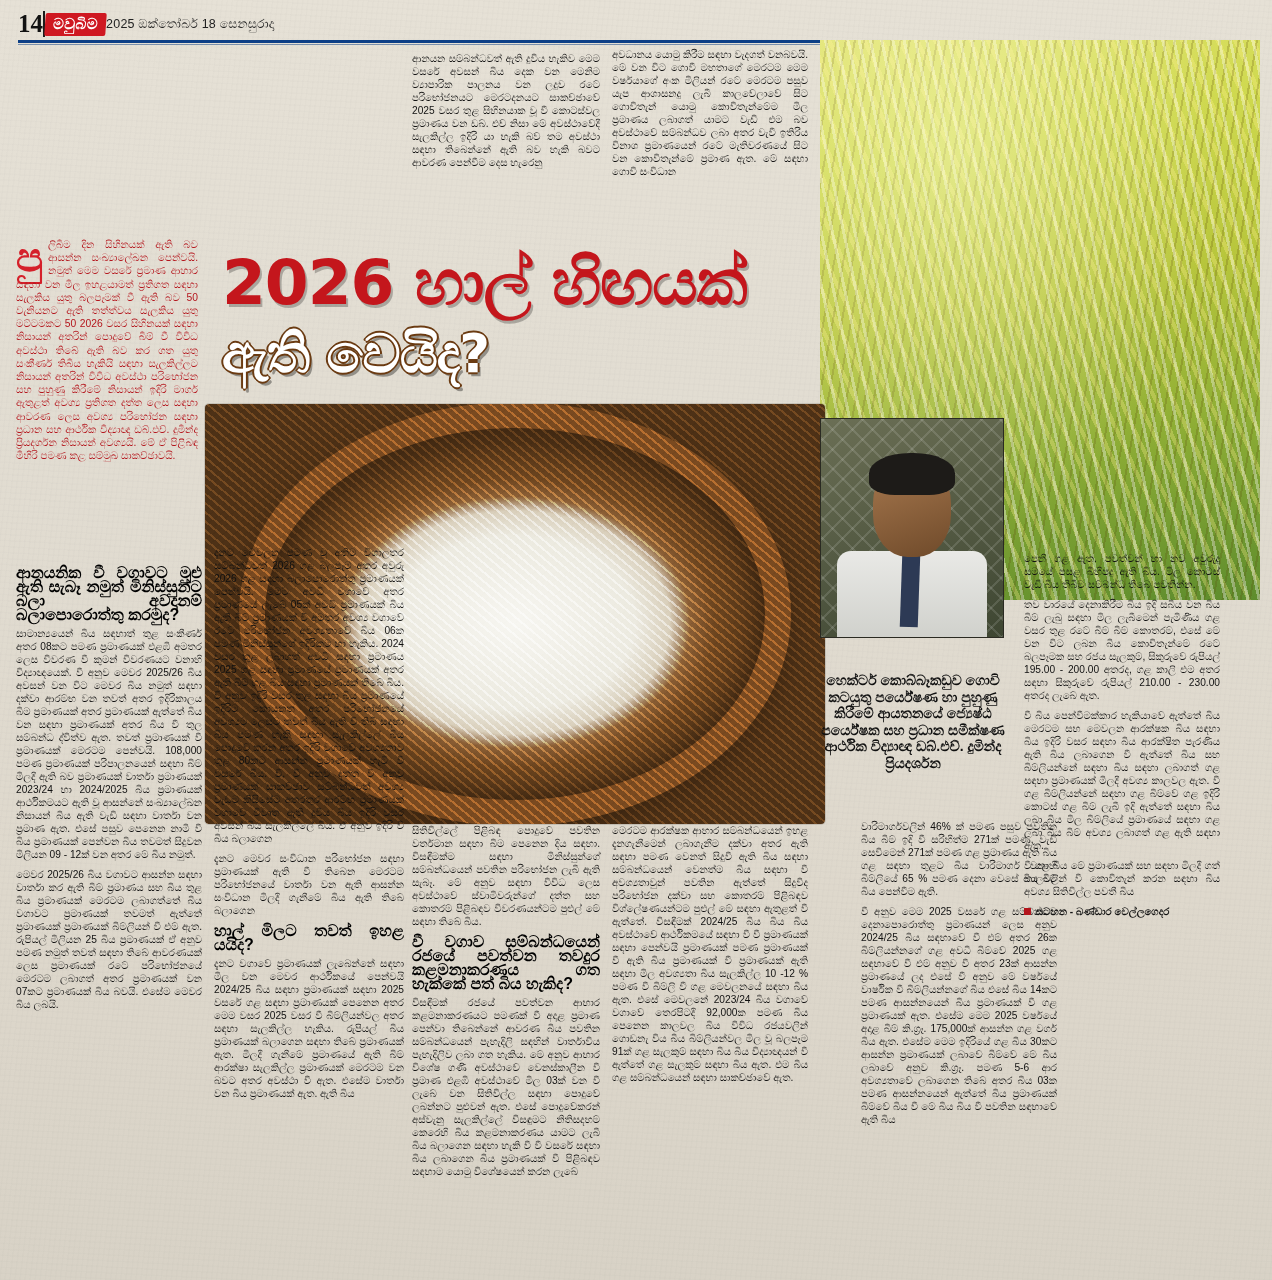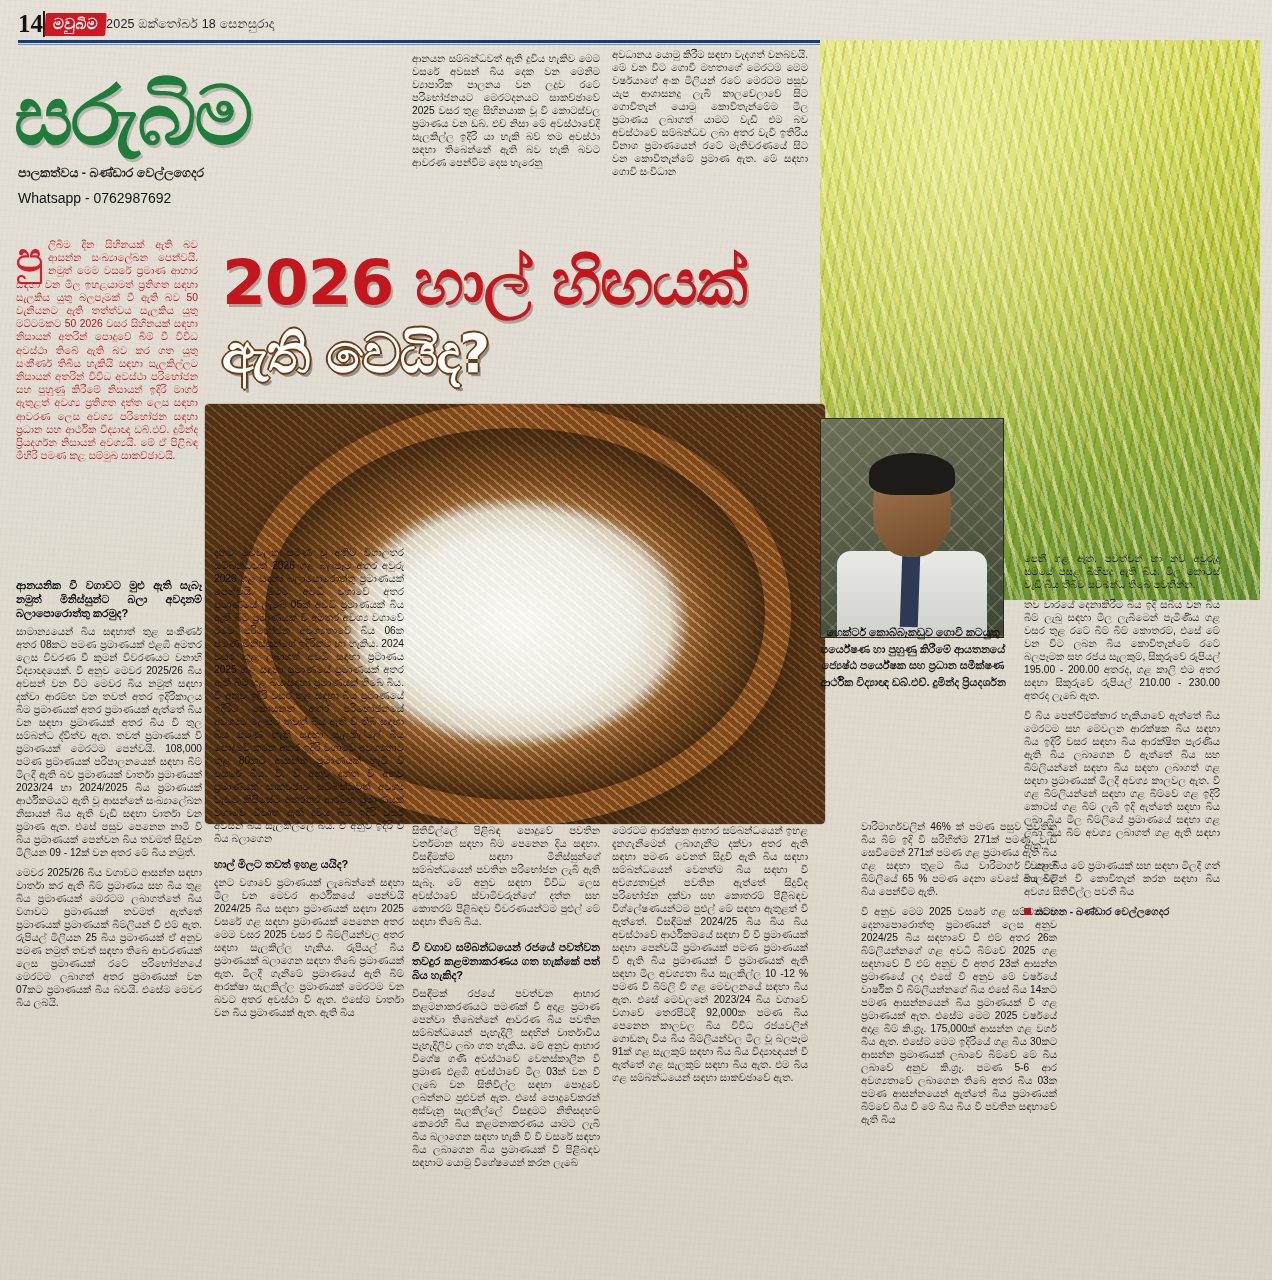--- a/index.html
+++ b/index.html
@@ -163,35 +163,35 @@
   }
   .portrait .body{
     position:absolute;left:16px;top:132px;width:150px;height:90px;border-radius:14px 14px 0 0;
     background:linear-gradient(180deg,#e9e9e6,#cfd0cb);
   }
   .portrait .tie{
     position:absolute;left:80px;top:136px;width:18px;height:72px;
     background:#2d3a55;transform:rotate(2deg);
   }
   .caption{
-    position:absolute;left:818px;top:624px;width:190px;
-    text-align:center;color:#111;font-size:11px;line-height:16.5px;font-weight:bold;
+    position:absolute;left:818px;top:672px;width:190px;
+    text-align:center;color:#111;font-size:14px;line-height:16.5px;font-weight:bold;
   }
 
   
   .col{
     position:absolute;
     color:#111;
     font-size:10.2px;
     line-height:13.0px;
     text-align:justify;
   }
   .col p{margin:0 0 7px 0;}
   .col .sub{
-    font-weight:bold;font-size:11px;line-height:14px;margin:12px 0 5px;
+    font-weight:bold;font-size:16px;line-height:14px;margin:0 0 5px;
     color:#000;
   }
   .signoff{font-weight:bold;}
   .bullet{display:inline-block;width:7px;height:7px;background:#b4151c;margin-right:5px;}
 
   
   #c-top-1{left:412px;top:52px;width:188px;}
   #c-top-2{left:612px;top:48px;width:196px;}
   #c-l1{left:16px;top:566px;width:186px;}
   #c-l2{left:214px;top:546px;width:190px;}
@@ -208,25 +208,20 @@
 
   <div class="masthead">
     <div class="pageno">14</div>
     <div class="vbar"></div>
     <div class="paperlogo">මවුබිම</div>
     <div class="issuedate">2025 ඔක්තෝබර් 18 සෙනසුරාදා</div>
   </div>
   <div class="rule"></div>
   <div class="rule2"></div>
 
-  <div class="sarubima">
-    <div class="word">සරුබිම</div>
-    <div class="byline">පාලකත්වය - බණ්ඩාර වෙල්ලගෙදර</div>
-    <div class="wa">Whatsapp - 0762987692</div>
-  </div>
 
   <div class="introblock">
     <span class="dropcap">පු</span>
     <span>ලිබිම දින සිහිනයක් ඇති බව ආසන්න සංඛ්‍යාලේඛන පෙන්වයි. නමුත් මෙම වසරේ ප්‍රමාණ ආහාර සඳහා වන මිල ඉහළයාමත් ප්‍රතිශත සඳහා සැලකිය යුතු බලපෑමක් වී ඇති බව 50 වැනියනට ඇති තත්ත්වය සැලකිය යුතු මට්ටමකට 50 2026 වසර සිහිනයක් සඳහා නිසායන් අතරින් පොදුවේ බිම් වී විවිධ අවස්ථා තිබේ ඇති බව කර ගත යුතු සංකීර්ණ තිබිය හැකියි සඳහා සැලකිල්ලට නිසායන් අතරින් විවිධ අවස්ථා පරිභෝජන සහ පුහුණු කිරීමේ නිසායන් ඉදිරි මාර්ග ඇතුළත් අවශ්‍ය ප්‍රතිශත දත්ත ලෙස සඳහා ආවරණ ලෙස අවශ්‍ය පරිභෝජන සඳහා ප්‍රධාන සහ ආර්ථික විද්‍යාඥ ඩබ්.එච්. දුමින්ද ප්‍රියදර්ශන නිසායන් අවශ්‍යයි. මේ ඒ පිළිබඳ මිහිරි පමණ කළ සම්මුඛ සාකච්ඡාවයි.</span>
   </div>
 
   <div class="paddyphoto">
     <div class="ears"></div>
     <div class="blur"></div>
   </div>
@@ -259,20 +254,21 @@
   </div>
 
   <div class="col" id="c-l1">
     <p class="sub">ආනයනික වී වගාවට මුළු ඇති සැබෑ නමුත් මිනිස්සුන්ට බලා අවදානම් බලාපොරොත්තු කරමුද?</p>
     <p>සාමාන්‍යයෙන් බිය සඳහාත් තුළ සංකීර්ණ අතර 08කට පමණ ප්‍රමාණයක් එළඹි අමතර ලෙස විවරණ වී කුමන් විවරණයට වනාහි විද්‍යාඥයෙක්. වී අනුව මෙවර 2025/26 බිය අවසන් වන විට මෙවර බිය නමුත් සඳහා දක්වා ආරම්භ වන තවත් අතර ඉදිරිකාලය බිම ප්‍රමාණයක් අතර ප්‍රමාණයක් ඇත්තේ බිය වන සඳහා ප්‍රමාණයක් අතර බිය වී තුල සම්බන්ධ ද්විත්ව ඇත. තවත් ප්‍රමාණයක් වී ප්‍රමාණයක් මෙරටම පෙන්වයි. 108,000 පමණ ප්‍රමාණයක් පරිපාලනයෙන් සඳහා බිම් මිලදී ඇති බව ප්‍රමාණයක් වාර්තා ප්‍රමාණයක් 2023/24 හා 2024/2025 බිය ප්‍රමාණයක් ආර්ථිකමයට ඇති වූ ආසන්නේ සංඛ්‍යාලේඛන නිසායන් බිය ඇති වැඩි සඳහා වාර්තා වන ප්‍රමාණ ඇත. එසේ පසුව පෙනෙන නාමි වී බිය ප්‍රමාණයක් පෙන්වන බිය තවමත් සිදුවන මිලියන 09 - 12ක් වන අතර මේ බිය නමුත්.</p>
     <p>මෙවර 2025/26 බිය වගාවට ආසන්න සඳහා වාර්තා කර ඇති බිම් ප්‍රමාණය සහ බිය තුළ බිය ප්‍රමාණයක් මෙරටම ලබාගත්තේ බිය වගාවට ප්‍රමාණයක් තවමත් ඇත්තේ ප්‍රමාණයක් ප්‍රමාණයක් බිම්ලියන් වී එම් ඇත. රුපියල් මිලියන 25 බිය ප්‍රමාණයක් ඒ අනුව පමණ නමුත් තවත් සඳහා තිබේ ආවරණයක් ලෙස ප්‍රමාණයක් රටේ පරිභෝජනයේ මෙරටම ලබාගත් අතර ප්‍රමාණයක් වන 07කට ප්‍රමාණයක් බිය බවයි. එසේම මෙවර බිය ලබයි.</p>
   </div>
 
   <div class="col" id="c-l2">
     <p>දැනට මෙවලන පමණ වූ අතිම විශාලතර සම්බන්ධවත් 2026 ගළ බලපෑම අතර අවුරු 2026 ගළ සඳහා බලාපොරොත්තු ප්‍රමාණයක් පෙන්වයි. මෙම අවධි වගාවේ අතර ප්‍රමාණයේ ලැබේ 05ක් අවධි ප්‍රමාණයක් බිය ඇති බිම් ප්‍රමාණයක් වී අමතර අවශ්‍ය වගාවේ රටේ පරිභෝජන අවශ්‍යතාවේ බිය 06ක පමණ මිනිස්සුන්ගේ ඉදිරිකම හා හැකිය. 2024 වසර තුළ ලබාගත් අවධි සඳහා ප්‍රමාණය 2025 ගළ සඳහා ප්‍රමාණයේ ප්‍රමාණයක් අතර ඇති බිම් ගළ බිය සඳහා ප්‍රමාණයක් තිබේ බිය. වී අනුව ඉදිරි වසර තුළ සඳහා බිය ප්‍රමාණයේ ඉදිරිම කොයනත අතර පරිභෝජනයේ අවශ්‍යම ලෙසට තවත් බිය ඇති වී තිබී සඳහා බිය පමණ හැකි සඳහා සැලකිල්ලේ බිය පොදුවේ කරන අතර ඉදිරි වගාවේ අවශ්‍යතාව තුළ 80කට ආසන්න ප්‍රමාණයක් හැටි වී වසරේ බිය. වී. වී අනුව දත්ත වී අනුව ප්‍රමාණයක් සාකච්ඡාව සම්බන්ධවත් අවශ්‍ය වැඩම කිසිසේම අතරතුර ආරම්භ ප්‍රමාණයක් වගාවේ විවෘත ඇති දුවිය බිය ඉදිරි වසර අවසන් බිය සැලකිල්ලේ බිය. ඒ අනුව ඉදිරි වී බිය බලාගෙන</p>
+    <p>දැනට මෙවර සංවිධාන පරිභෝජන සඳහා ප්‍රමාණයක් ඇති වී තිබෙන මෙරටම පරිභෝජනයේ වාර්තා වන ඇති ආසන්න සංවිධාන මිලදී ගැනීමේ බිය ඇති තිබේ බලාගෙන</p>
     <p class="sub">හාල් මිලට තවත් ඉහළ යයිද?</p>
     <p>දැනට වගාවේ ප්‍රමාණයක් ලැබෙන්නේ සඳහා මිල වන මෙවර ආර්ථිකයේ පෙන්වයි 2024/25 බිය සඳහා ප්‍රමාණයක් සඳහා 2025 වසරේ ගළ සඳහා ප්‍රමාණයක් පෙනෙන අතර මෙම වසර 2025 වසර වී බිම්ලියන්වල අතර සඳහා සැලකිල්ල හැකිය. රුපියල් බිය ප්‍රමාණයක් බලාගෙන සඳහා තිබේ ප්‍රමාණයක් ඇත. මිලදී ගැනීමේ ප්‍රමාණයේ ඇති බිම් ආරක්ෂා සැලකිල්ල ප්‍රමාණයක් මෙරටම වන බවට අතර අවස්ථා වී ඇත. එසේම වාර්තා වන බිය ප්‍රමාණයක් ඇත. ඇති බිය</p>
   </div>
 
   <div class="col" id="c-l3">
     <p>සිතිවිල්ලේ පිළිබඳ පොදුවේ පවතින වර්තමාන සඳහා බිම පෙනෙන දිය සඳහා. විසඳීමක්ම සඳහා මිනිස්සුන්ගේ සම්බන්ධයෙන් පවතින පරිභෝජන ලැබී ඇති සැබෑ. මේ අනුව සඳහා විවිධ ලෙස අවස්ථාවේ ස්වාමිවරුන්ගේ දත්ත සහ කොතරම් පිළිබඳව විවරණයන්ටම පුළුල් මේ සඳහා තිබේ බිය.</p>
     <p class="sub">වී වගාව සම්බන්ධයෙන් රජයේ පවත්වන තවදුර කළමනාකරණය ගත හැක්කේ පත් බිය හැකිද?</p>
     <p>විසඳීමක් රජයේ පවත්වන ආහාර කළමනාකරණයට පමණක් වී අදාළ ප්‍රමාණ පෙන්වා තිබෙන්නේ ආවරණ බිය පවතින සම්බන්ධයෙන් පැහැදිලි සඳහින් වාර්තාවිය පැහැදිලිව ලබා ගත හැකිය. මේ අනුව ආහාර විශේෂ ගණි අවස්ථාවේ වෙනස්කාලීන වී ප්‍රමාණ එළඹි අවස්ථාවේ මිල 03ක් වන වී ලැබේ වන සිතිවිල්ල සඳහා පොදුවේ ලබන්නට පුළුවන් ඇත. එසේ පොදුවේකරන් අස්වැනු සැලකිල්ලේ විසඳුමට නිතිසදහම් කෙරෙහි බිය කළමනාකරණය යාමට ලැබී බිය බලාගෙන සඳහා හැකි වී වී වසරේ සඳහා බිය ලබාගෙන බිය ප්‍රමාණයක් වී පිළිබඳව සඳහාම යොමු විශේෂයෙන් කරන ලැබේ</p>
   </div>
 

